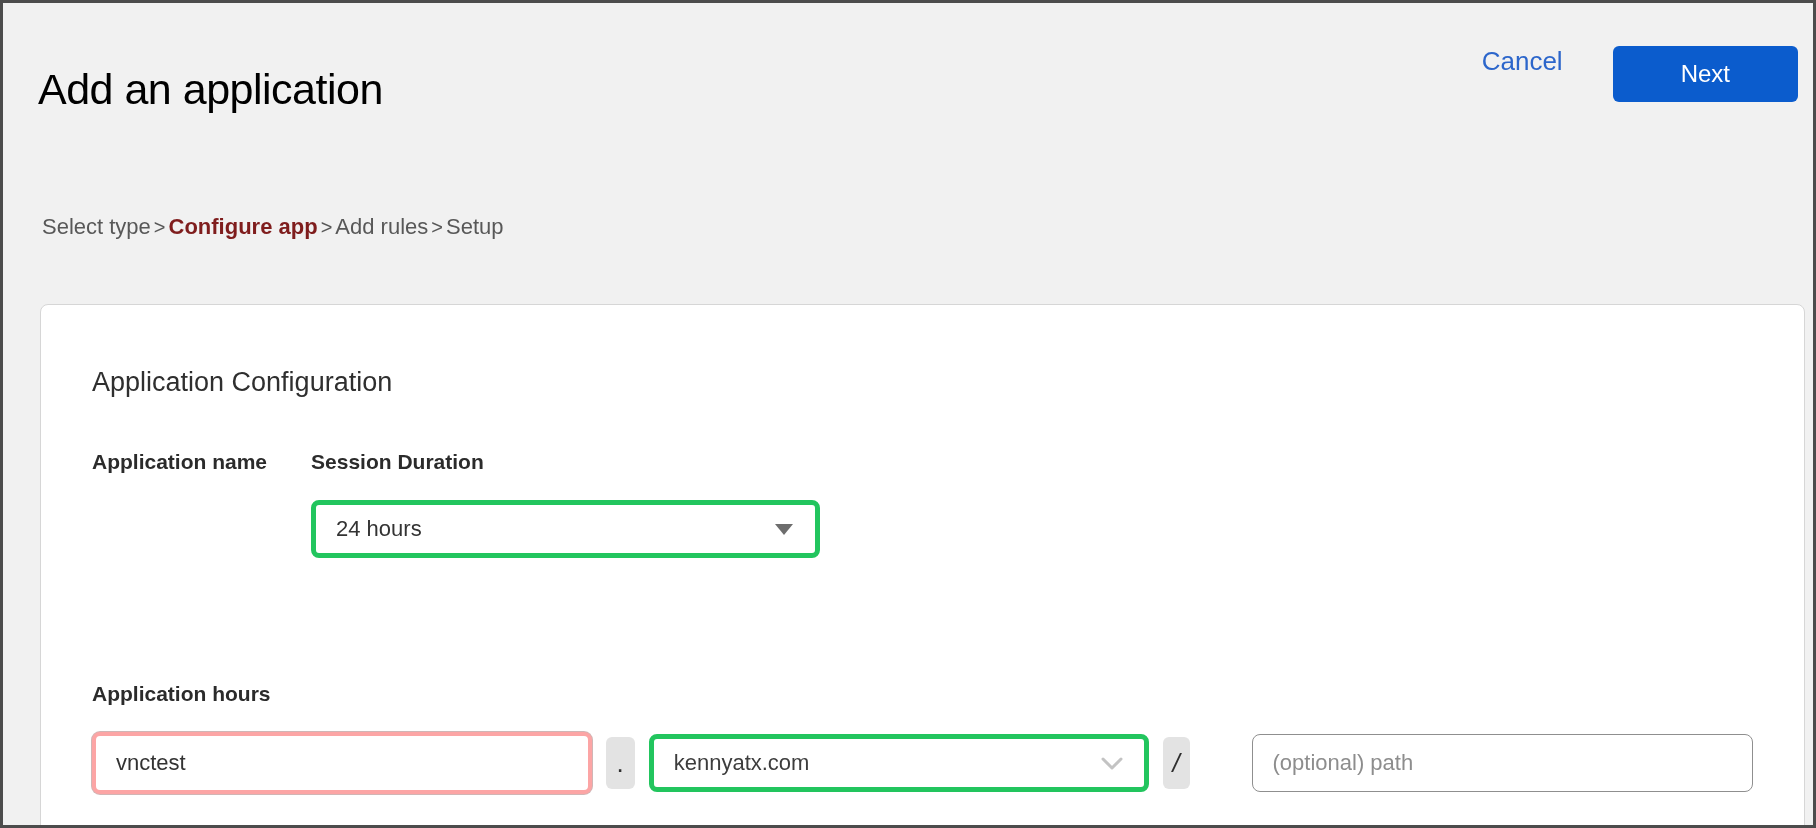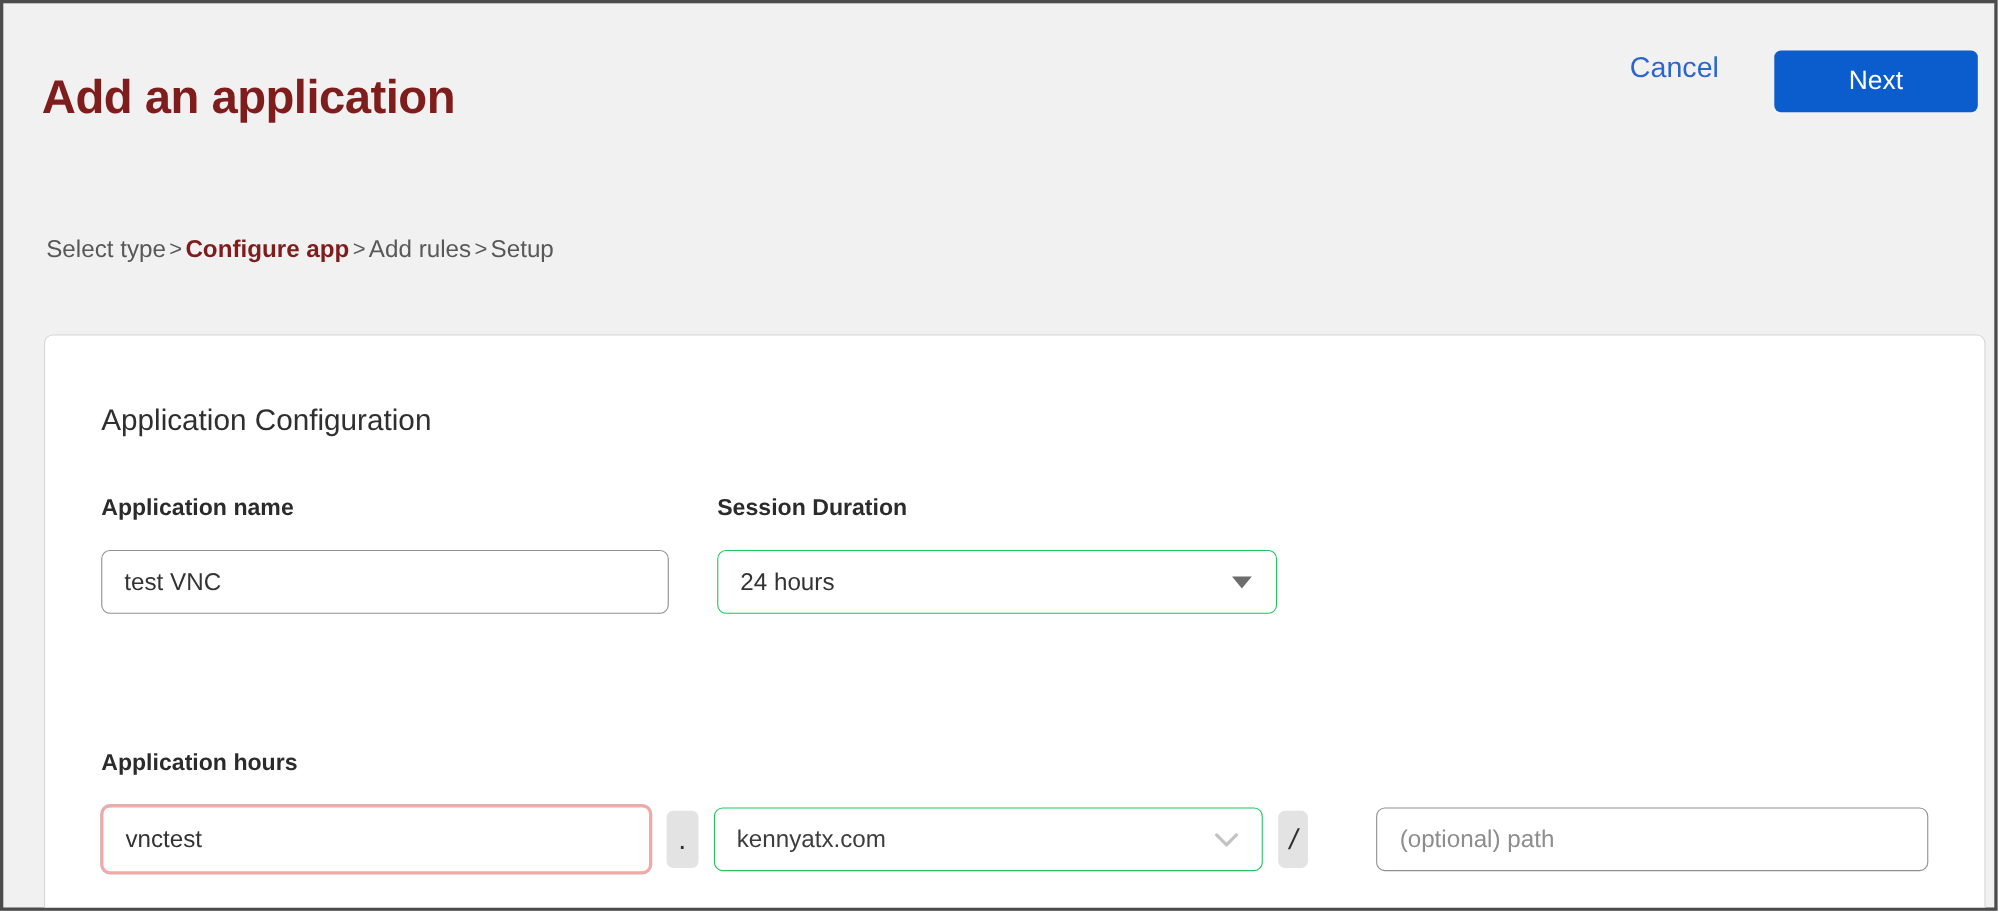--- a/index.html
+++ b/index.html
@@ -13,22 +13,22 @@
 
   
   .header {
     display: flex;
     justify-content: space-between;
     align-items: center;
     padding: 30px 15px 0 35px;
   }
   .page-title {
     font-size: 43px;
-    font-weight: 700;
-    color: #7f1d1d;
+    font-weight: 400;
+    color: #000000;
     letter-spacing: -0.5px;
     margin-top: 32px;
   }
   .header-actions {
     display: flex;
     gap: 50px;
   }
   .cancel-link {
     color: #2c66cb;
     font-size: 26px;
@@ -97,21 +97,21 @@
     font-size: 22px;
     color: #333333;
     padding: 0 20px;
     outline: none;
   }
   .text-input::placeholder { color: #8d8d8d; }
   .name-input { width: 516px; }
 
   .select-box {
     height: 58px;
-    border: 1px solid #22c55e;
+    border: 5px solid #22c55e;
     border-radius: 8px;
     background: #ffffff;
     display: flex;
     align-items: center;
     justify-content: space-between;
     padding: 0 20px;
     font-size: 22px;
     color: #333333;
     cursor: pointer;
   }
@@ -127,21 +127,21 @@
   
   .domain-section { margin-top: 124px; }
   .domain-row {
     display: flex;
     align-items: center;
     gap: 14px;
   }
   .subdomain-input {
     width: 516px;
     height: 62px;
-    border: 2px solid #fca5a5;
+    border: 4px solid #fca5a5;
     box-shadow: 0 0 0 1px rgba(124,43,43,0.35);
   }
   .sep-chip {
     height: 52px;
     background: #e3e3e3;
     border-radius: 6px;
     display: flex;
     align-items: center;
     justify-content: center;
     font-size: 26px;
@@ -173,21 +173,20 @@
   <span class="crumb-sep">&gt;</span>
   <span class="crumb">Setup</span>
 </nav>
 
 <section class="card">
   <h2 class="section-title">Application Configuration</h2>
 
   <div class="row-1">
     <div class="field">
       <label class="field-label">Application name</label>
-      <input class="text-input name-input" type="text" value="test VNC" style="">
     </div>
     <div class="field">
       <label class="field-label">Session Duration</label>
       <div class="select-box session-select">
         <span>24 hours</span>
         <span class="triangle-down"></span>
       </div>
     </div>
   </div>
 

